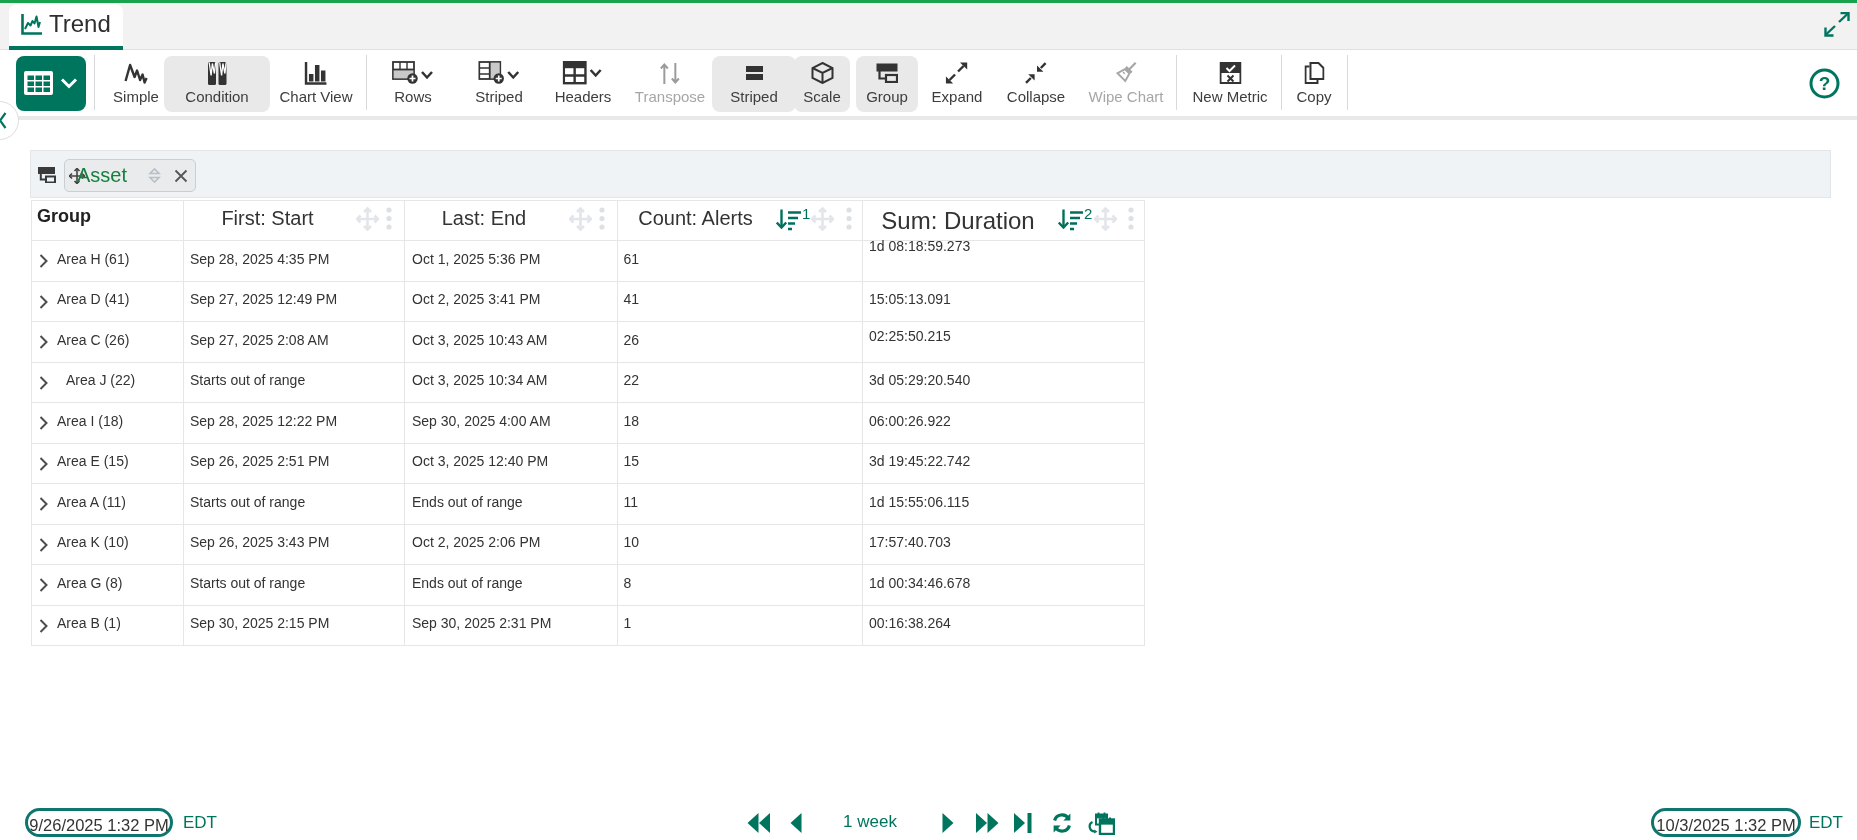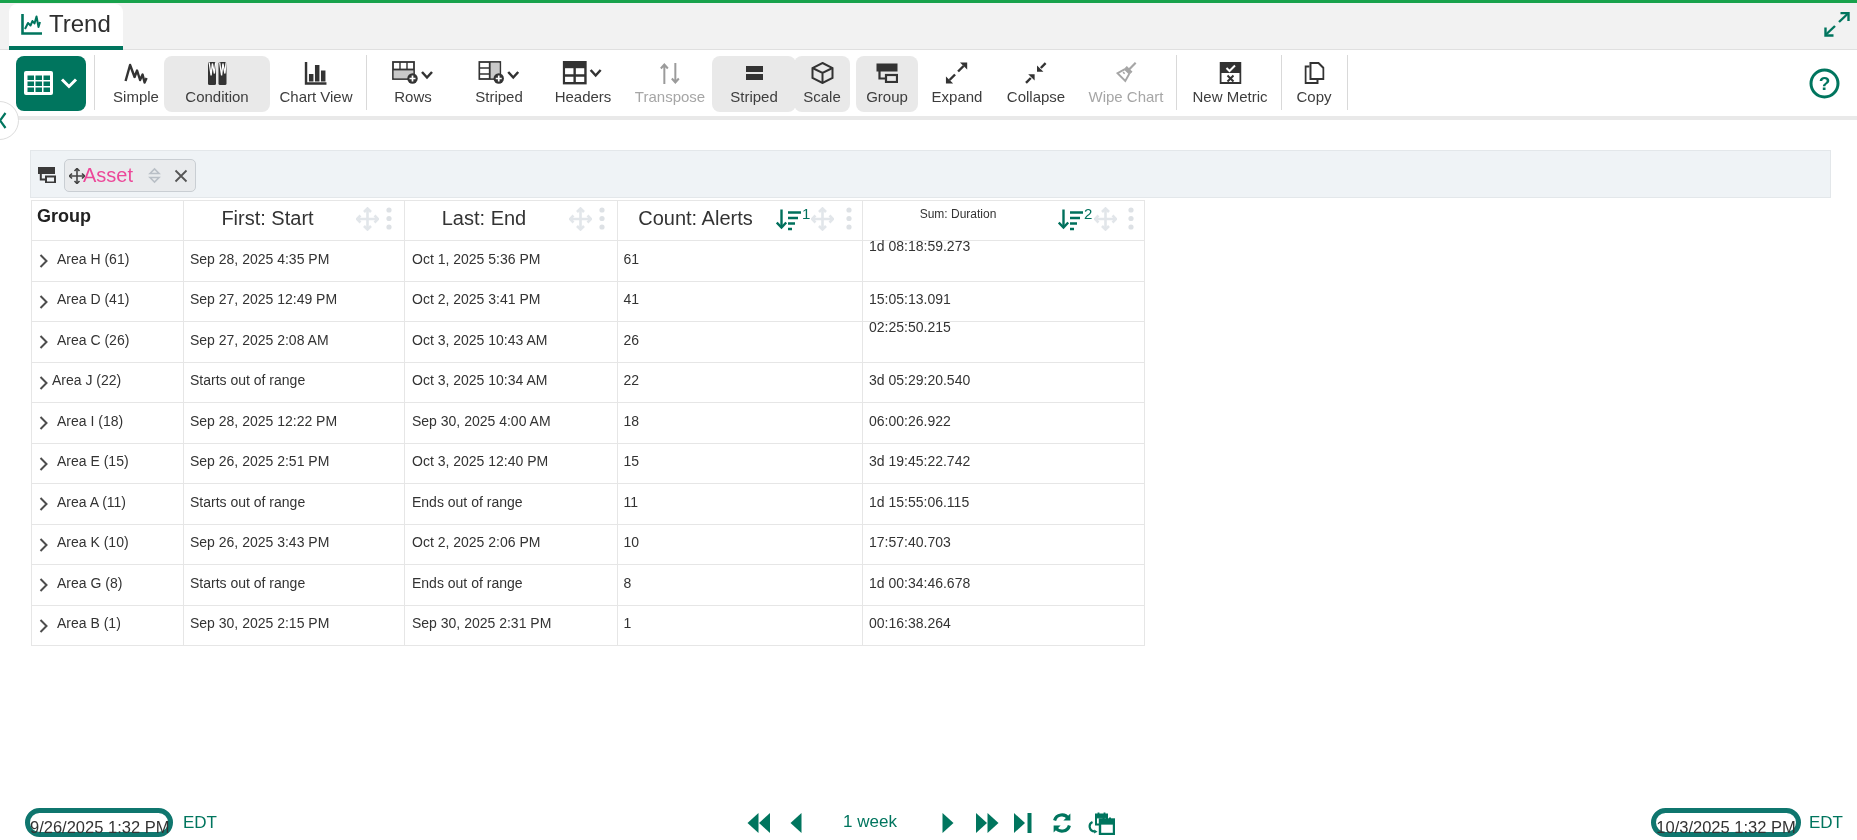--- a/index.html
+++ b/index.html
@@ -29,29 +29,29 @@
   .tbtn.dis .lb { color:#a6a6a6; }
 
   #tealbtn { left:16px; top:56px; width:70px; height:55px; background:#00755e;
     border-radius:8px; }
 
   
   #assetbar { left:30px; top:150px; width:1801px; height:48px; background:#eff3f6;
     border:1px solid #e3e7ea; }
   #chip { left:64px; top:159px; width:132px; height:33px; background:#e9ebed;
     border:1px solid #c9ced3; border-radius:5px; }
-  #chiptxt { left:83px; top:164px; font-size:20px; color:#ec4899; }
+  #chiptxt { left:77px; top:164px; font-size:20px; color:#15803d; }
 
   
   .cell { position:absolute; font-size:14px; color:#333; white-space:nowrap; }
   .hline { position:absolute; height:1px; background:#e6e6e6; left:31px; width:1113px; }
   .vline { position:absolute; width:1px; background:#e6e6e6; top:200px; height:446px; }
 
   
-  .pill { position:absolute; height:29px; border:5px solid #0f766e; border-radius:15px;
+  .pill { position:absolute; height:29px; border:3px solid #0f766e; border-radius:15px;
     background:#fff; font-size:16.5px; color:#333; line-height:28px; text-align:center; white-space:nowrap; }
   .teal { color:#00755e; }
   .btxt { position:absolute; font-size:17px; }
 </style>
 </head>
 <body>
 <div id="page">
   <div class="abs" id="greenstrip"></div>
   <div class="abs" id="tabbar"></div>
   <div class="abs" id="tab"></div>
@@ -323,21 +323,21 @@
   <div class="hline" style="top:442.5px"></div>
   <div class="hline" style="top:483.0px"></div>
   <div class="hline" style="top:523.5px"></div>
   <div class="hline" style="top:564.0px"></div>
   <div class="hline" style="top:604.5px"></div>
   <div class="hline" style="top:645.0px"></div>
   <div class="cell" style="left:37px;top:206px;font-weight:bold;font-size:18px;color:#222">Group</div>
   <div class="cell" style="left:267.5px;top:207px;transform:translateX(-50%);font-size:20px">First: Start</div>
   <div class="cell" style="left:484px;top:207px;transform:translateX(-50%);font-size:20px">Last: End</div>
   <div class="cell" style="left:695.5px;top:207px;transform:translateX(-50%);font-size:20px">Count: Alerts</div>
-  <div class="cell" style="left:958px;top:207px;transform:translateX(-50%);font-size:12px">Sum: Duration</div>
+  <div class="cell" style="left:958px;top:207px;transform:translateX(-50%);font-size:24px">Sum: Duration</div>
   <svg class="abs" style="left:355.5px;top:207px" width="23" height="24" viewBox="0 0 23 24">
  <g stroke="#e2e6ea" stroke-width="2.6" fill="none">
   <path d="M11.5 2 V22 M1.5 12 H21.5"></path>
   <path d="M8 5 L11.5 1.5 L15 5 M8 19 L11.5 22.5 L15 19 M4.5 8.5 L1 12 L4.5 15.5 M18.5 8.5 L22 12 L18.5 15.5"></path>
  </g>
       </svg>
   <svg class="abs" style="left:386px;top:207px" width="6" height="24" viewBox="0 0 6 24">
  <g fill="#dde1e5">
           <circle cx="3" cy="3" r="2.6"></circle>
           <circle cx="3" cy="11.5" r="2.6"></circle>
@@ -415,25 +415,25 @@
   <div class="cell" style="left:412px;top:291.0px">Oct 2, 2025 3:41 PM</div>
   <div class="cell" style="left:623.5px;top:291.0px">41</div>
   <div class="cell" style="left:869px;top:291.0px">15:05:13.091</div>
   <svg class="abs" style="left:39px;top:335.0px" width="9" height="14" viewBox="0 0 9 14">
         <path d="M1.5 1 L7.5 7 L1.5 13" stroke="#4d4d4d" stroke-width="2" fill="none"></path>
       </svg>
   <div class="cell" style="left:57px;top:331.5px">Area C (26)</div>
   <div class="cell" style="left:190px;top:331.5px">Sep 27, 2025 2:08 AM</div>
   <div class="cell" style="left:412px;top:331.5px">Oct 3, 2025 10:43 AM</div>
   <div class="cell" style="left:623.5px;top:331.5px">26</div>
-  <div class="cell" style="left:869px;top:319px">02:25:50.215</div>
+  <div class="cell" style="left:869px;top:328px">02:25:50.215</div>
   <svg class="abs" style="left:39px;top:375.5px" width="9" height="14" viewBox="0 0 9 14">
         <path d="M1.5 1 L7.5 7 L1.5 13" stroke="#4d4d4d" stroke-width="2" fill="none"></path>
       </svg>
-  <div class="cell" style="left:52px;top:372.0px">Area J (22)</div>
+  <div class="cell" style="left:66px;top:372.0px">Area J (22)</div>
   <div class="cell" style="left:190px;top:372.0px">Starts out of range</div>
   <div class="cell" style="left:412px;top:372.0px">Oct 3, 2025 10:34 AM</div>
   <div class="cell" style="left:623.5px;top:372.0px">22</div>
   <div class="cell" style="left:869px;top:372.0px">3d 05:29:20.540</div>
   <svg class="abs" style="left:39px;top:416.0px" width="9" height="14" viewBox="0 0 9 14">
         <path d="M1.5 1 L7.5 7 L1.5 13" stroke="#4d4d4d" stroke-width="2" fill="none"></path>
       </svg>
   <div class="cell" style="left:57px;top:412.5px">Area I (18)</div>
   <div class="cell" style="left:190px;top:412.5px">Sep 28, 2025 12:22 PM</div>
   <div class="cell" style="left:412px;top:412.5px">Sep 30, 2025 4:00 AM</div>

